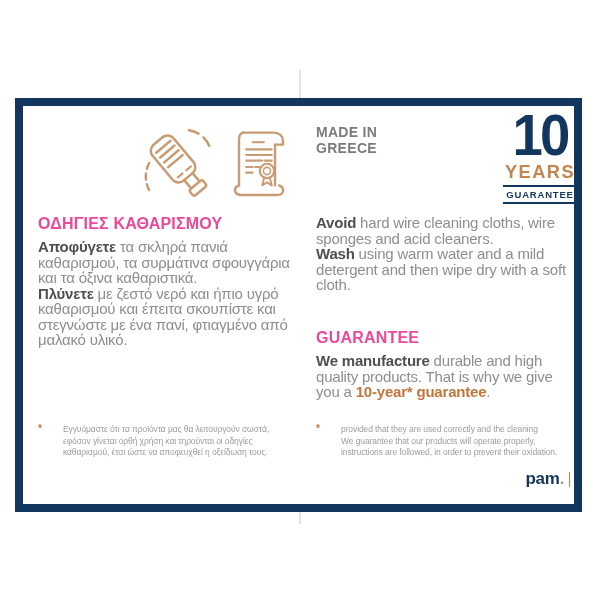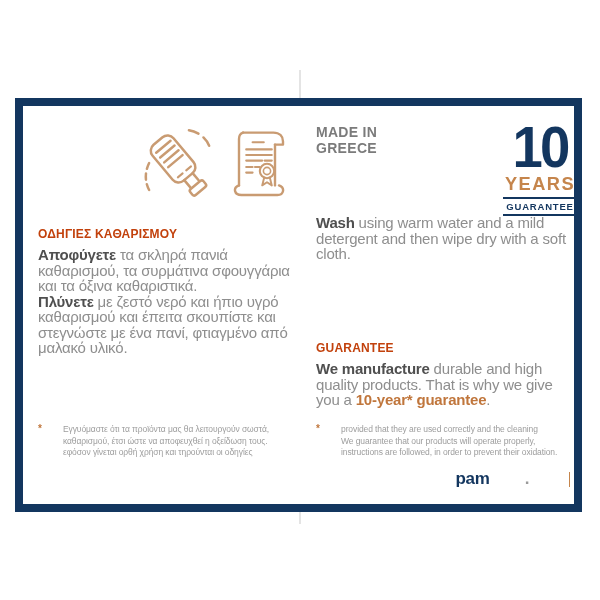--- a/index.html
+++ b/index.html
@@ -18,56 +18,56 @@
   .card-inner{position:relative;width:100%;height:100%;border-radius:13px;}
   
   .icons{position:absolute;left:116px;top:16px;display:flex;gap:10px;align-items:flex-start;}
   
   .made-in{
     position:absolute;left:293px;top:18px;
     font-size:14px;font-weight:bold;color:#7b7b7b;line-height:16px;letter-spacing:.3px;
   }
   .made-in span{display:block;}
   
-  .badge{position:absolute;left:480px;top:16px;width:74px;text-align:center;}
+  .badge{position:absolute;left:480px;top:4px;width:74px;text-align:center;}
   .badge-num{
     font-size:58px;font-weight:bold;color:#13365f;line-height:50px;
     letter-spacing:-3px;transform:scaleX(.94);transform-origin:center;
   }
   .badge-years{
     font-size:19px;color:#c5854c;letter-spacing:1.5px;line-height:22px;margin-top:1px;
     font-weight:bold;transform:scaleX(.96);transform-origin:center;
   }
   .badge-guarantee{
     margin-top:2px;border-top:2.5px solid #13365f;border-bottom:2.5px solid #13365f;
     font-size:9.5px;font-weight:bold;color:#13365f;letter-spacing:.8px;
     padding:2.5px 0;line-height:10px;
   }
   
   .section{position:absolute;}
   .sec-heading{
-    font-size:12px;font-weight:bold;color:#c2410c;margin:12px 0 6px 0;letter-spacing:.2px;
+    font-size:16px;font-weight:bold;color:#ec4899;margin:0 0 6px 0;letter-spacing:.2px;
   }
   .body-text{font-size:15px;color:#8e8e8e;line-height:15.5px;letter-spacing:-.2px;margin:0;}
   .body-text b{color:#4f4f4f;}
   .hl{color:#c0763c;font-weight:bold;margin-top:9px;}
   .pos-clean-gr{left:15px;top:109px;width:258px;}
   .pos-clean-en{left:293px;top:109px;width:258px;}
   .pos-guar-gr{left:15px;top:223px;width:258px;}
   .pos-guar-en{left:293px;top:223px;width:258px;}
   
   .footnote{position:absolute;font-size:8.5px;color:#9d9d9d;line-height:11.5px;letter-spacing:-.1px;}
   .footnote .mark{
     position:absolute;left:0;top:-1px;color:#c0763c;font-weight:bold;font-size:10px;
   }
   .footnote .fn-lines{margin-left:25px;}
   .pos-foot-gr{left:15px;top:318px;width:232px;}
   .pos-foot-en{left:293px;top:318px;width:260px;}
   
-  .pam-logo{position:absolute;right:4px;top:364px;display:flex;align-items:center;gap:35px;}
+  .pam-logo{position:absolute;right:4px;top:364px;display:flex;align-items:center;}
   .pam-word{font-size:17px;font-weight:bold;color:#13365f;letter-spacing:-.2px;line-height:18px;}
   .pam-dot{font-size:17px;font-weight:bold;color:#9a9a9a;line-height:18px;}
   .pam-bar{display:inline-block;width:1.5px;height:15px;background:#c5854c;margin-left:4px;}
   svg{display:block;}
 </style>
 </head>
 <body>
 
 <div class="fold-line"></div>
 
@@ -114,35 +114,36 @@
       <div class="badge-guarantee">GUARANTEE</div>
     </div>
 
     <div class="section pos-clean-gr">
       <h3 class="sec-heading">ΟΔΗΓΙΕΣ ΚΑΘΑΡΙΣΜΟΥ</h3>
       <p class="body-text"><b>Αποφύγετε</b><span> τα σκληρά πανιά καθαρισμού, τα συρμάτινα σφουγγάρια και τα όξινα καθαριστικά.</span></p>
       <p class="body-text"><b>Πλύνετε</b><span> με ζεστό νερό και ήπιο υγρό καθαρισμού και έπειτα σκουπίστε και στεγνώστε με ένα πανί, φτιαγμένο από μαλακό υλικό.</span></p>
     </div>
 
     <div class="section pos-clean-en">
+      <p class="body-text"><b>Avoid</b><span> hard wire cleaning cloths, wire sponges and acid cleaners.</span></p>
       <p class="body-text"><b>Wash</b><span> using warm water and a mild detergent and then wipe dry with a soft cloth.</span></p>
     </div>
 
 
     <div class="section pos-guar-en">
       <h3 class="sec-heading">GUARANTEE</h3>
       <p class="body-text"><b>We manufacture</b><span> durable and high quality products. That is why we give you a </span><span class="hl">10-year* guarantee</span><span>.</span></p>
     </div>
 
     <div class="footnote pos-foot-gr">
       <span class="mark">*</span>
       <div class="fn-lines">
         <div>Εγγυόμαστε ότι τα προϊόντα μας θα λειτουργούν σωστά,</div>
+        <div>εφόσον γίνεται ορθή χρήση και τηρούνται οι οδηγίες</div>
         <div>καθαρισμού, έτσι ώστε να αποφευχθεί η οξείδωση τους.</div>
-        <div>εφόσον γίνεται ορθή χρήση και τηρούνται οι οδηγίες</div>
       </div>
     </div>
 
     <div class="footnote pos-foot-en">
       <span class="mark">*</span>
       <div class="fn-lines">
         <div>provided that they are used correctly and the cleaning</div>
         <div>We guarantee that our products will operate properly,</div>
         <div>instructions are followed, in order to prevent their oxidation.</div>
       </div>

